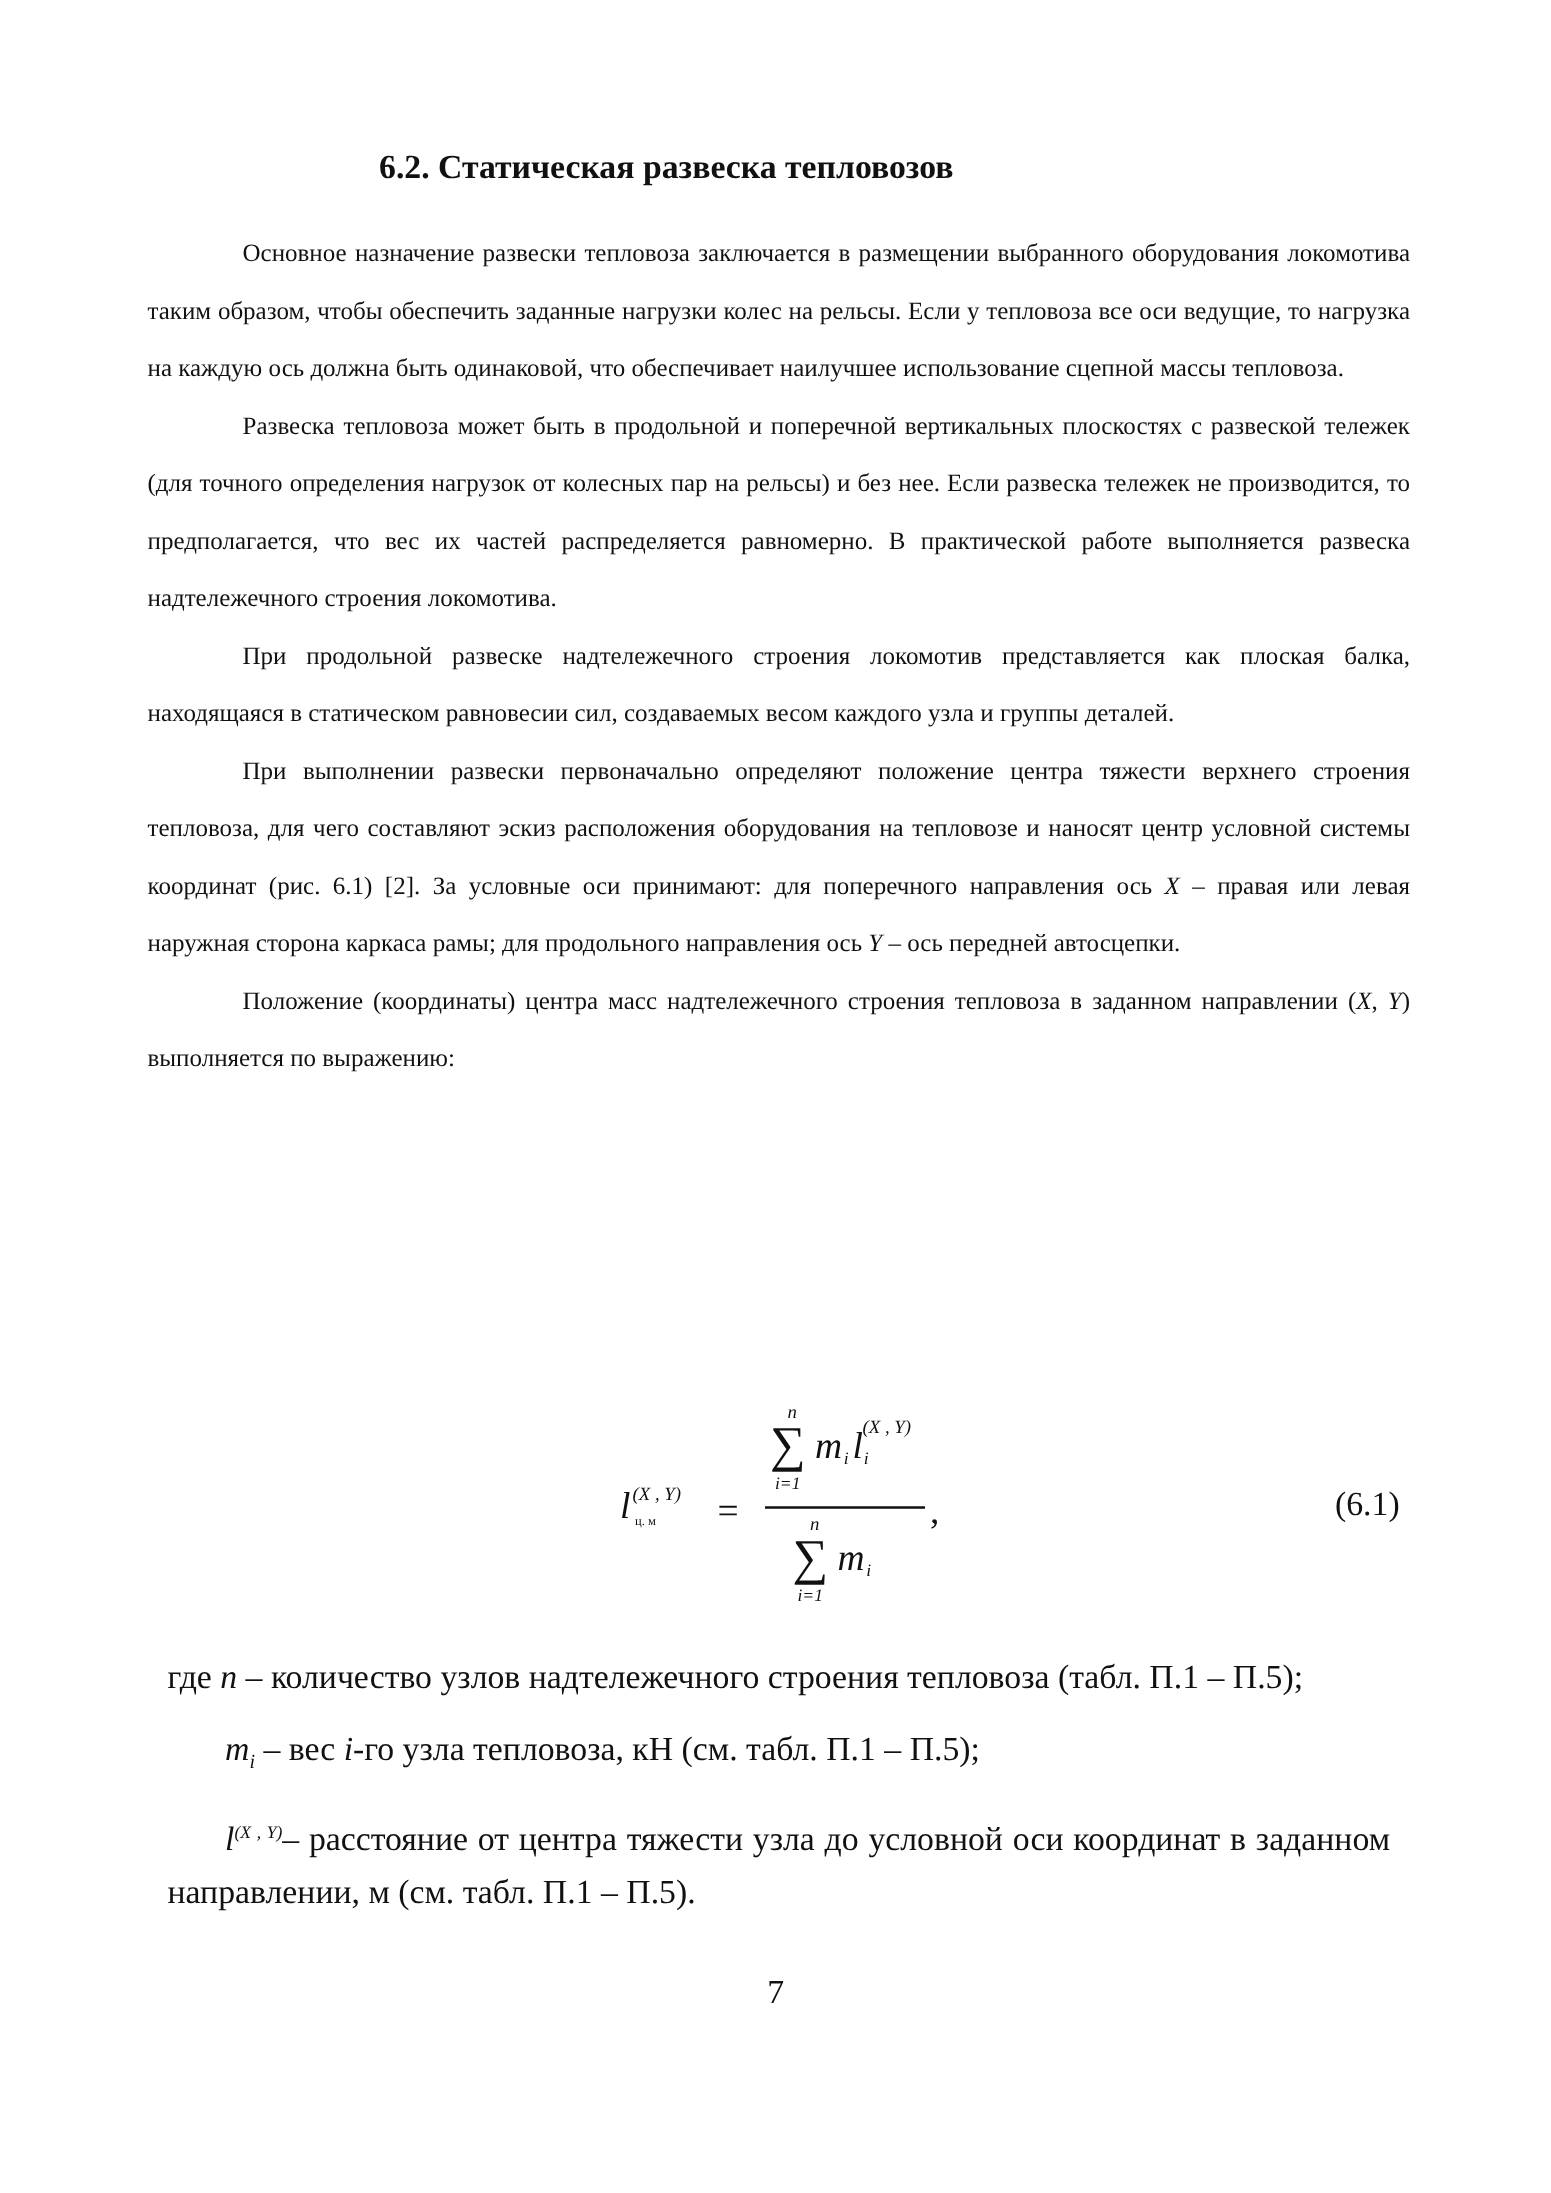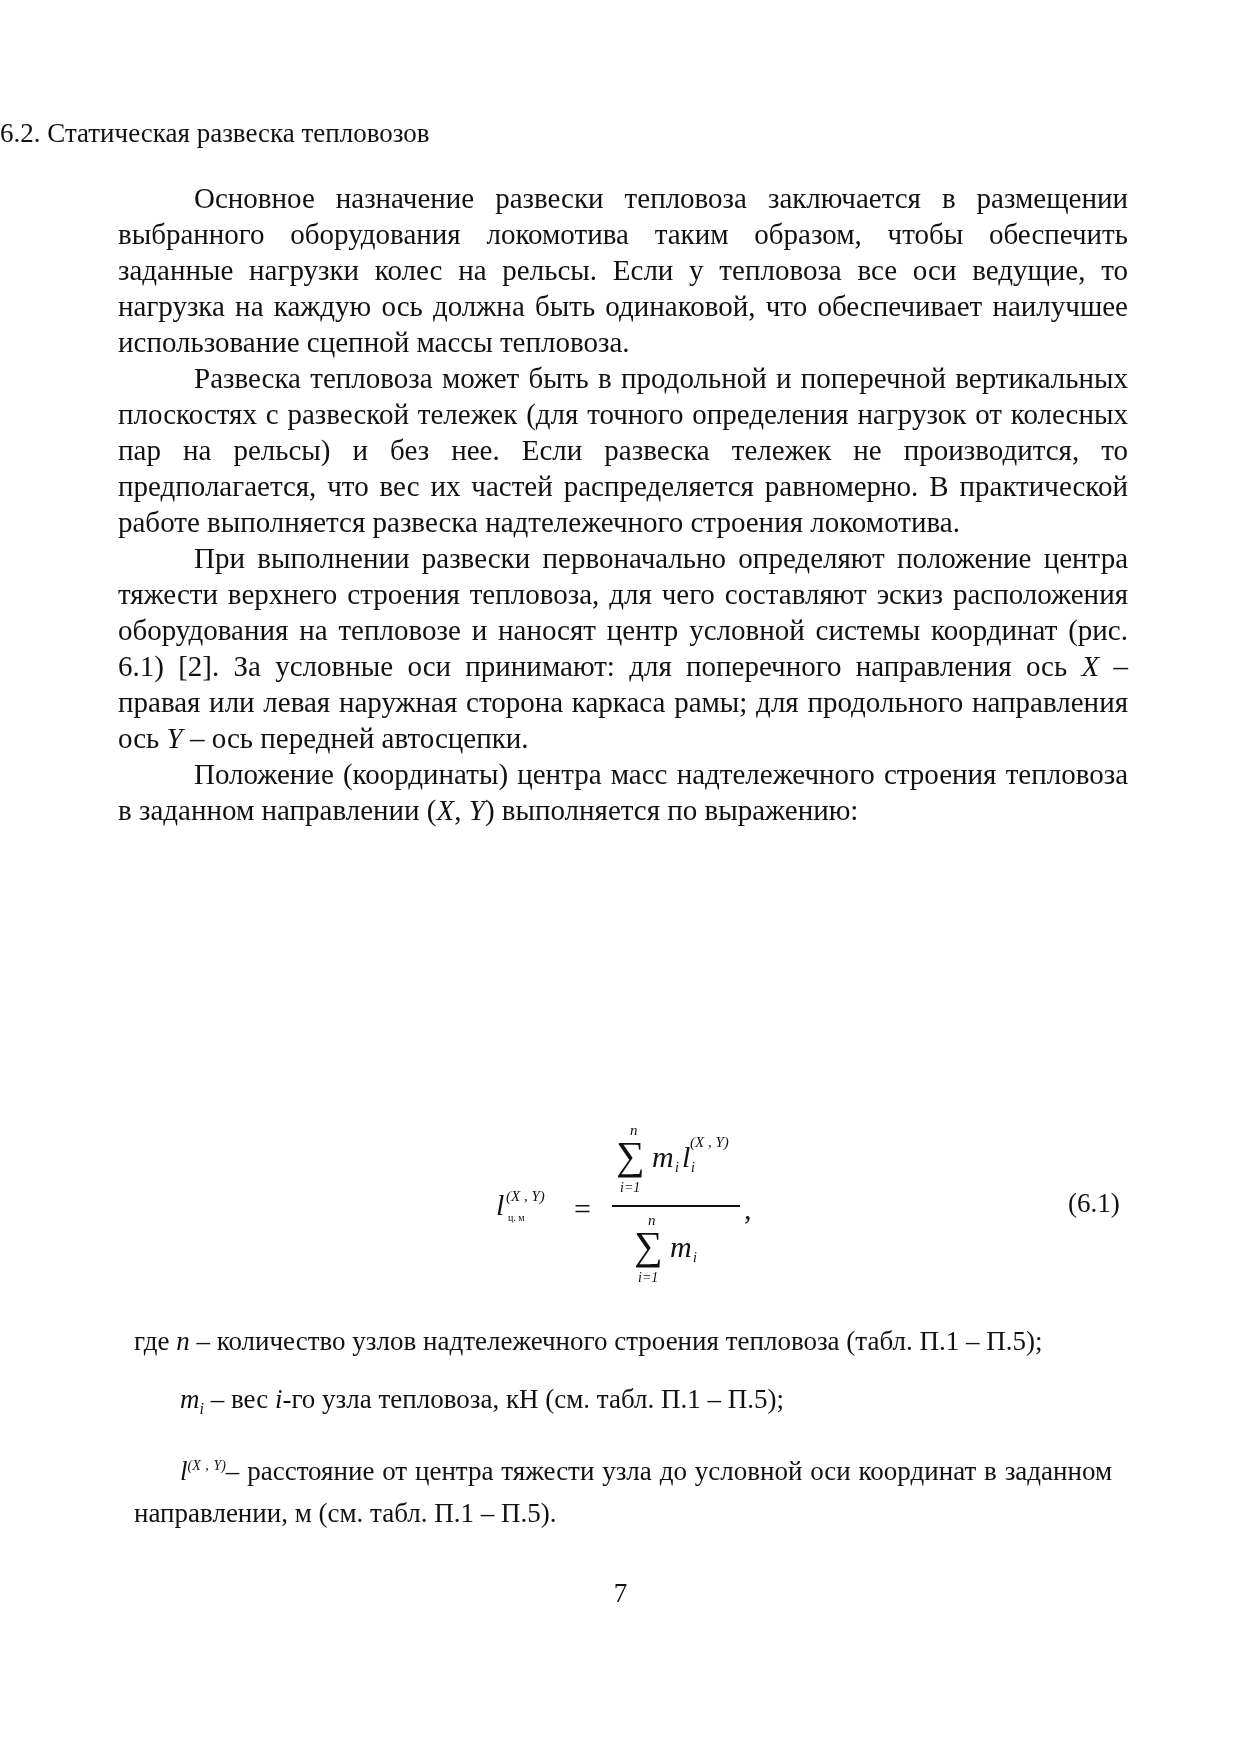--- a/index.html
+++ b/index.html
@@ -1,22 +1,22 @@
 <!DOCTYPE html>
 <html><head>
 <meta charset="utf-8">
 <style>
   html, body { margin:0; padding:0; background:#ffffff; }
   body { width:1241px; height:1754px; position:relative; overflow:hidden;
          font-family:"Liberation Serif", serif; color:#111; }
   .page { position:absolute; left:0; top:0; width:1241px; height:1754px; }
-  .heading { position:absolute; top:118px; left:0; width:1066px; 
-             font-weight:normal; font-size:27px; }
-  .body-text { position:absolute; left:118px; width:1010px; font-size:29px;
-               line-height:36px; text-align:justify; }
+  .heading { position:absolute; top:118px; left:0; width:1066px; text-align:center;
+             font-weight:bold; font-size:27px; }
+  .body-text { position:absolute; left:118px; width:1010px; font-size:20px;
+               line-height:46px; text-align:justify; }
   .p { margin:0; text-indent:76px; }
   .it { font-style:italic; }
   .formula { position:absolute; left:500px; top:1130px; width:260px; height:150px;
              font-family:"Liberation Serif", serif; }
   .formula span { position:absolute; white-space:nowrap; }
   .eqno { position:absolute; left:1068px; top:1188px; font-size:27px;text-align:right; }
   .defs { position:absolute; left:118px; top:1305px; width:1010px; font-size:27px;
           line-height:41.5px; text-align:justify; }
   .defs .row { margin:16px; }
   .defs .ind { padding-left:46px; }
@@ -26,20 +26,21 @@
 </head>
 <body>
 
 <div class="page">
 
   <div class="heading">6.2. Статическая развеска тепловозов</div>
 
   <div class="body-text" style="top:180px;">
     <p class="p">Основное назначение развески тепловоза заключается в размещении выбранного оборудования локомотива таким образом, чтобы обеспечить заданные нагрузки колес на рельсы. Если у тепловоза все оси ведущие, то нагрузка на каждую ось должна быть одинаковой, что обеспечивает наилучшее использование сцепной массы тепловоза.</p>
     <p class="p">Развеска тепловоза может быть в продольной и поперечной вертикальных плоскостях с развеской тележек (для точного определения нагрузок от колесных пар на рельсы) и без нее. Если развеска тележек не производится, то предполагается, что вес их частей распределяется равномерно. В практической работе выполняется развеска надтележечного строения локомотива.</p>
+    <p class="p">При продольной развеске надтележечного строения локомотив представляется как плоская балка, находящаяся в статическом равновесии сил, создаваемых весом каждого узла и группы деталей.</p>
     <p class="p"><span>При выполнении развески первоначально определяют положение центра тяжести верхнего строения тепловоза, для чего составляют эскиз расположения оборудования на тепловозе и наносят центр условной системы координат (рис. 6.1) [2]. За условные оси принимают: для поперечного направления ось </span><span class="it">X</span><span> – правая или левая наружная сторона каркаса рамы; для продольного направления ось </span><span class="it">Y</span><span> – ось передней автосцепки.</span></p>
     <p class="p"><span>Положение (координаты) центра масс надтележечного строения тепловоза в заданном направлении (</span><span class="it">X</span><span>, </span><span class="it">Y</span><span>) выполняется по выражению:</span></p>
   </div>
 
   <div class="formula">
     <span class="it" style="left:-4px; top:58px; font-size:30px;">l</span>
     <span class="it" style="left:6px; top:58px; font-size:15px;">(X , Y)</span>
     <span style="left:8px; top:82px; font-size:10px;">ц. м</span>
     <span style="left:74px; top:62px; font-size:30px;">=</span>
 

